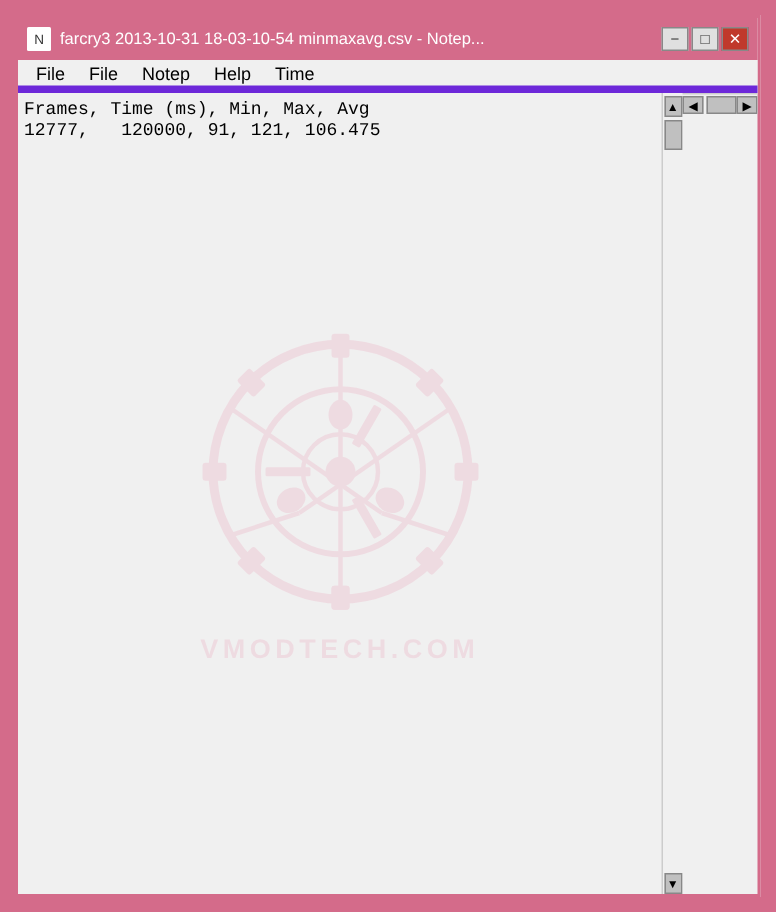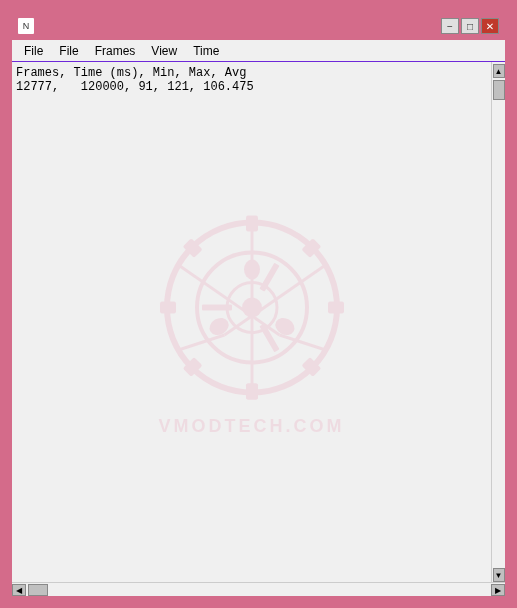--- a/index.html
+++ b/index.html
@@ -69,21 +69,21 @@
     .title-btn.close {
       background: #c0392b;
       color: white;
     }
     .menu-bar {
       height: 22px;
       background: #f0f0f0;
       display: flex;
       align-items: center;
       padding: 0 4px;
-      border-bottom: 1px solid #6d28d9;
+      border-bottom: 5px solid #6d28d9;
       flex-shrink: 0;
     }
     .menu-item {
       padding: 2px 8px;
       font-size: 12px;
       color: #000;
       cursor: pointer;
     }
     .editor-content {
       flex: 1;
@@ -146,51 +146,52 @@
     }
     .scrollbar-h-thumb {
       height: 12px;
       width: 20px;
       background: #c0c0c0;
       border: 1px solid #888;
       margin-left: 2px;
     }
     .editor-wrapper {
       display: flex;
-      flex-direction: column;
+      flex-direction: row;
       flex: 1;
       overflow: hidden;
     }
     .editor-main {
       display: flex;
       flex: 1;
       overflow: hidden;
     }
   </style>
 </head>
 <body>
 
 <div class="window">
 
   <div class="title-bar">
     <div class="title-bar-left">
       <div class="title-icon">N</div>
+      <span class="title-text">farcry3 2013-10-31 18-03-10-54 minmaxavg.csv - Notep...</span>
     </div>
     <div class="title-buttons">
       <div class="title-btn">−</div>
       <div class="title-btn">□</div>
       <div class="title-btn close">✕</div>
     </div>
   </div>
 
   <div class="menu-bar">
     <div class="menu-item">File</div>
     <div class="menu-item">File</div>
-    <div class="menu-item">Frames</div>
-    <div class="menu-item">View</div>
+    <div class="menu-item">Notep</div>
+    <div class="menu-item">Help</div>
     <div class="menu-item">Time</div>
   </div>
 
   <div class="editor-wrapper">
     <div class="editor-main">
       <div style="position:relative; flex:1; overflow:hidden;">
         <div class="editor-content">Frames, Time (ms), Min, Max, Avg
 12777,   120000, 91, 121, 106.475</div>
 
         <div class="watermark">

